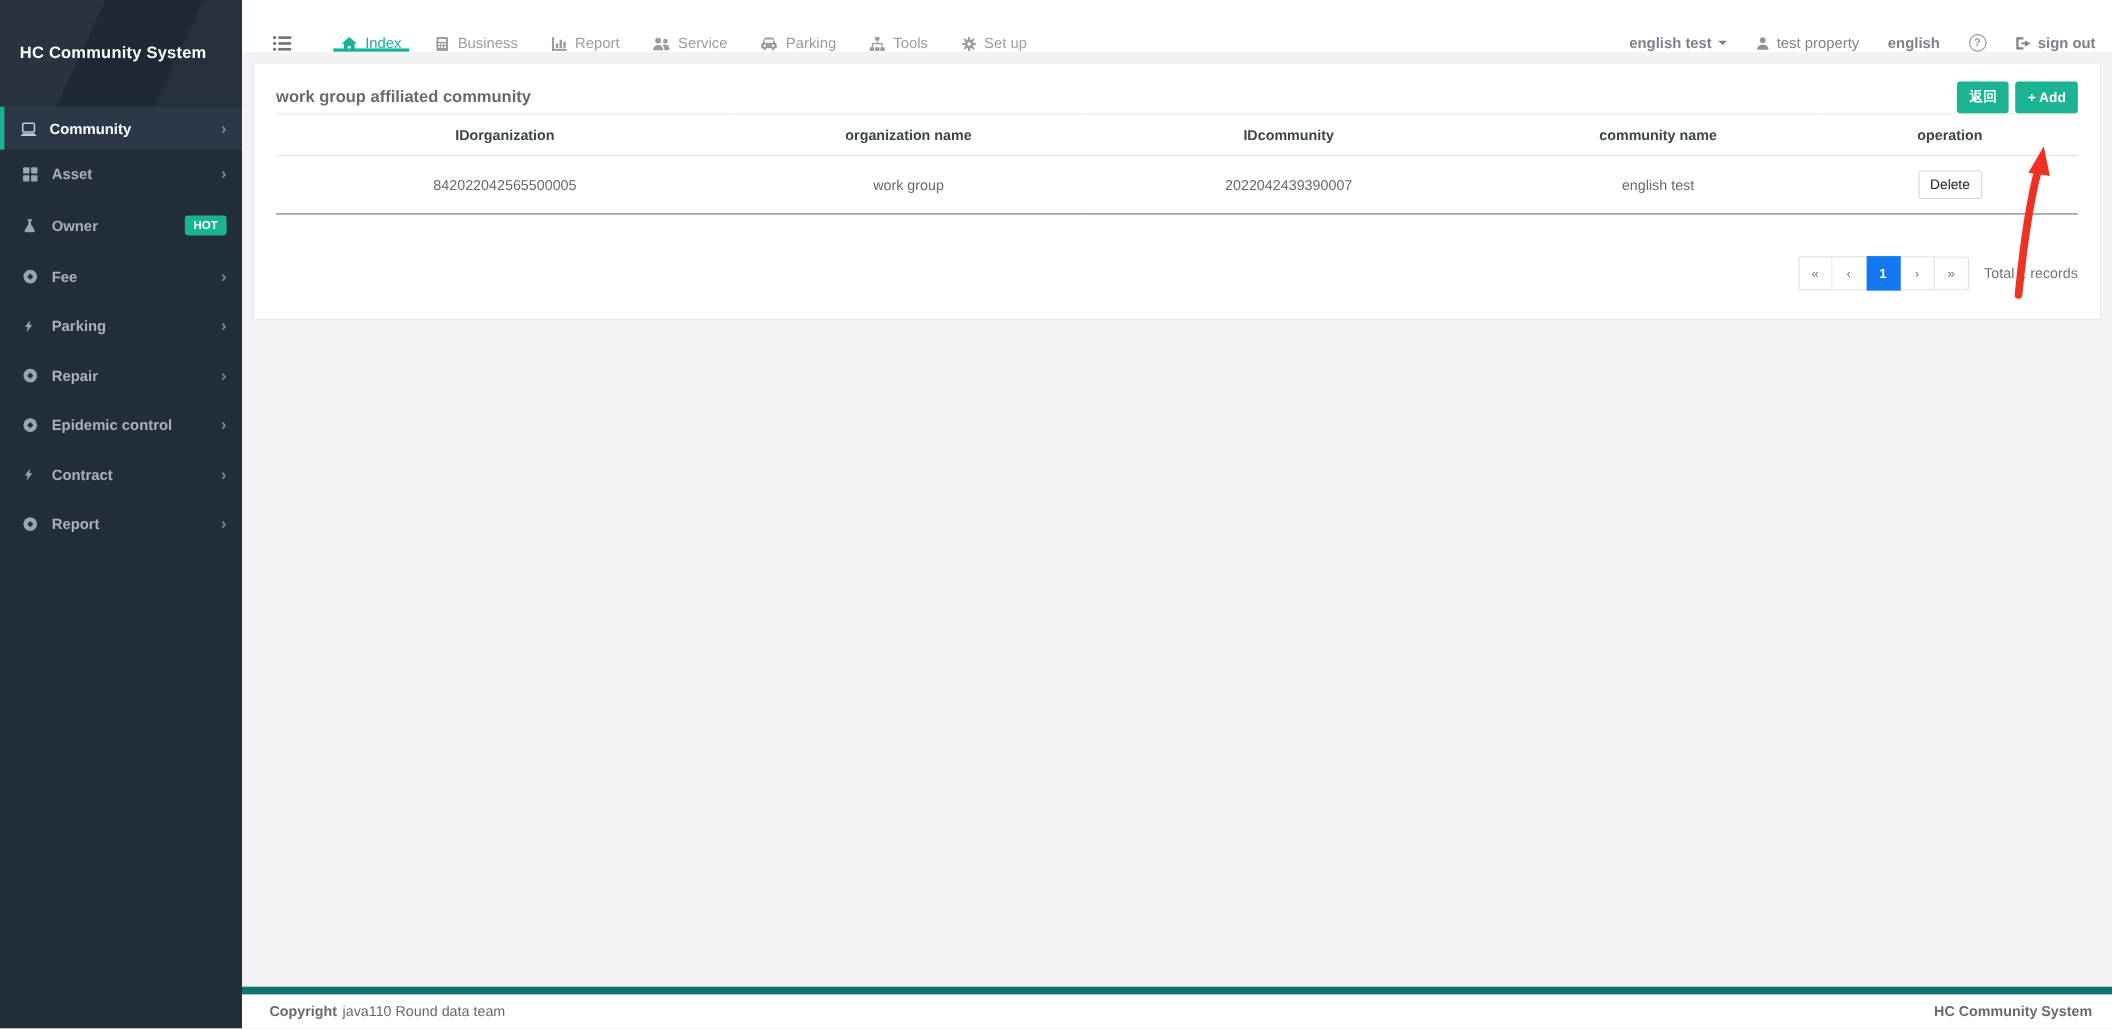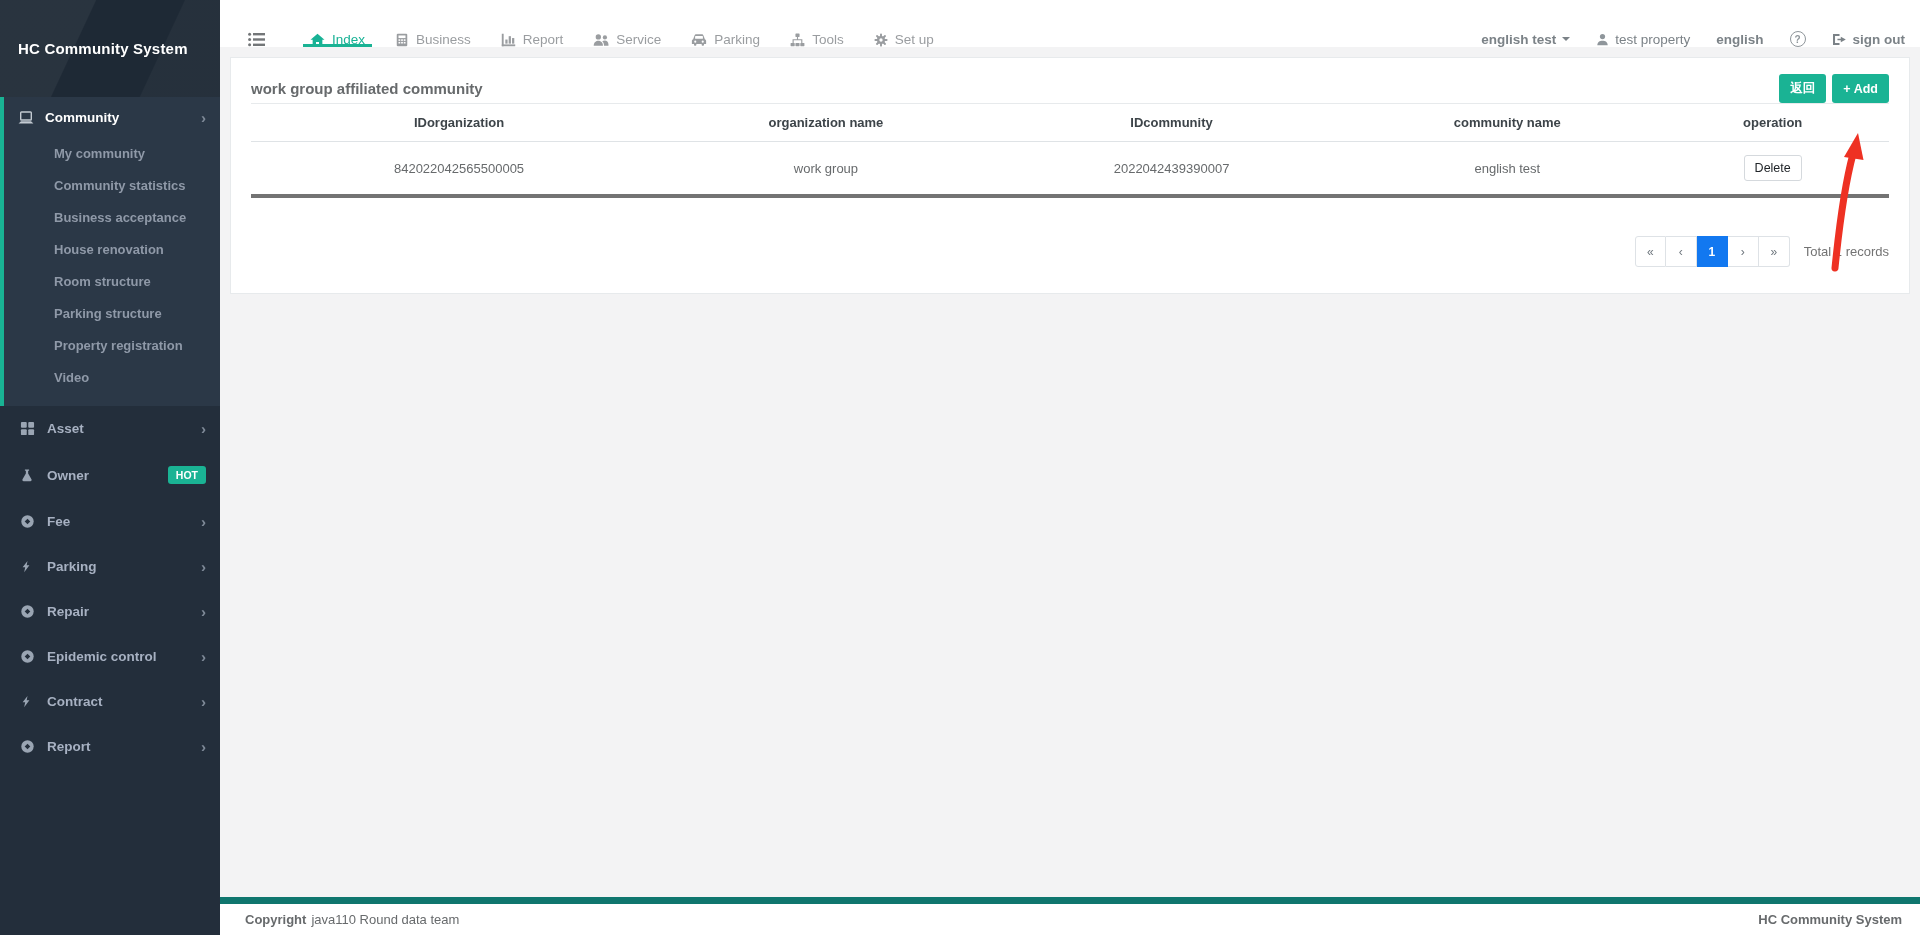--- a/index.html
+++ b/index.html
@@ -51,21 +51,21 @@
 
   .content { flex:1; padding:10px; }
   .panel { background:#fff; border:1px solid #e7eaec; padding:16px 20px 26px 20px; }
   .panel-head { display:flex; align-items:center; }
   .panel-title { font-size:15px; font-weight:bold; color:#676a6c; }
   .head-btns { margin-left:auto; display:flex; gap:6px; }
   .btn-green { background:#1ab394; color:#fff; border:none; border-radius:3px; font-size:12.5px; padding:6px 11px; font-weight:bold; cursor:pointer; font-family:"Liberation Sans",sans-serif; }
 
   table.grid { width:100%; border-collapse:collapse; margin-top:0; }
   .grid th { border-top:1px solid #e7eaec; border-bottom:1px solid #dfe3e6; padding:11px 8px; font-size:13px; color:#3d4449; text-align:center; font-weight:bold; }
-  .grid td { padding:13px 8px; font-size:13px; color:#676a6c; text-align:center; border-bottom:4px solid #737373; }
+  .grid td { padding:13px 8px; font-size:13px; color:#676a6c; text-align:center; border-bottom:1px solid #737373; }
   .c1{width:25.4%}.c2{width:19.4%}.c3{width:22.8%}.c4{width:18.2%}.c5{width:14.2%}
   .btn-delete { background:#fff; border:1px solid #d5d9dd; border-radius:3px; padding:5px 10px; font-size:12.5px; color:#212529; cursor:pointer; font-family:"Liberation Sans",sans-serif; }
 
   .pag-row { margin-top:38px; display:flex; justify-content:flex-end; align-items:center; gap:14px; }
   .pager { display:flex; }
   .pg { min-width:31px; height:31px; display:flex; align-items:center; justify-content:center; border:1px solid #dee2e6; border-left:none; background:#fff; color:#6f777e; font-size:12px; cursor:pointer; }
   .pg:first-child { border-left:1px solid #dee2e6; border-radius:3px 0 0 3px; }
   .pg:last-child { border-radius:0 3px 3px 0; }
   .pg.active { background:#1278f0; border-color:#1278f0; color:#fff; font-weight:bold; }
   .total { font-size:13px; color:#737373;text-align:center; }
@@ -91,30 +91,20 @@
         <span class="nv-icon">
           <svg class="icon-svg" width="16" height="14" viewBox="0 0 16 14">
               <g fill="none" stroke="#c3cad2" stroke-width="1.4">
                 <rect x="2.7" y="1" width="10.6" height="8" rx="0.8"></rect>
               </g>
               <path d="M0.6 12.6 L3 10.2 h10 l2.4 2.4 Z" fill="#c3cad2"></path>
             </svg>
         </span>
         <span class="nv-label">Community</span>
         <span class="chev">›</span>
-      </div>
-      <div class="submenu">
-        <div>My community</div>
-        <div>Community statistics</div>
-        <div>Business acceptance</div>
-        <div>House renovation</div>
-        <div>Room structure</div>
-        <div>Parking structure</div>
-        <div>Property registration</div>
-        <div>Video</div>
       </div>
     </div>
 
     <div class="nav-item">
       <div class="nav-main">
         <span class="nv-icon">
           <svg class="icon-svg" width="15" height="15" viewBox="0 0 16 16" fill="#9aa5b3">
               <rect x="1" y="1" width="6.2" height="6.2" rx="1"></rect>
               <rect x="8.8" y="1" width="6.2" height="6.2" rx="1"></rect>
               <rect x="1" y="8.8" width="6.2" height="6.2" rx="1"></rect>

